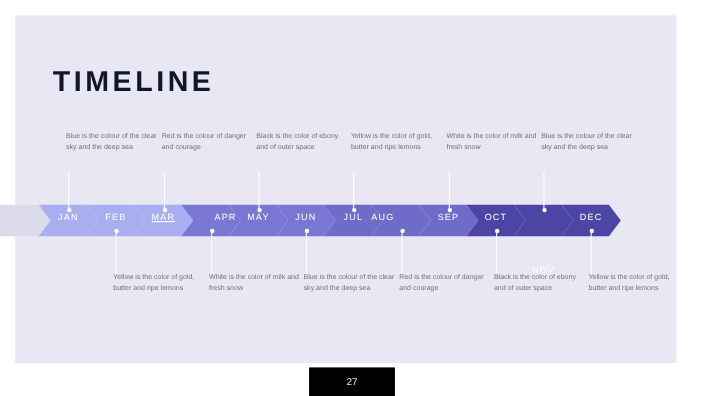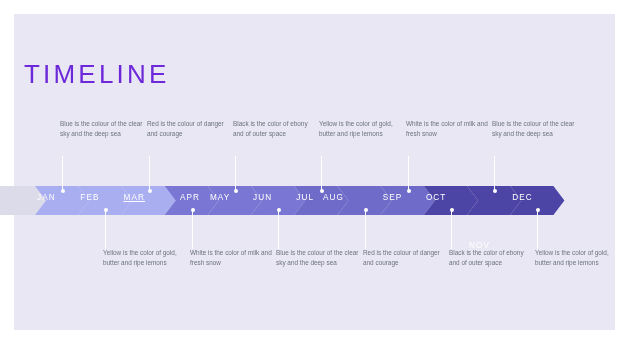--- a/index.html
+++ b/index.html
@@ -25,48 +25,48 @@
     left: 14px;
     top: 14px;
     width: 601px;
     height: 316px;
     background: #e8e7f3;
   }
 
   
   #title {
     position: absolute;
-    left: 24px;
+    left: 48px;
     top: 59px;
     font-size: 26px;
     line-height: 30px;
     letter-spacing: 3.2px;
-    color: #6d28d9;
-    font-weight: 400;
+    color: #0f172a;
+    font-weight: 700;
     white-space: nowrap;
   }
 
   
   #bar {
     position: absolute;
     left: 0px;
     top: 186px;
     width: 640px;
     height: 29px;
   }
   #bar svg { display: block; }
 
   .month-label {
     position: absolute;
     top: 193px;
     font-size: 8.2px;
     letter-spacing: 1.1px;
     color: #ffffff;
     font-weight: 400;
-    text-align: left;
+    text-align: center;
     white-space: nowrap;
     pointer-events: none;
   }
 
   
   .conn {
     position: absolute;
     width: 1px;
     background: #ffffff;
   }
@@ -189,14 +189,17 @@
     </div>
   <div id="captions-bottom">
       <div class="caption bot" style="left: 103px; top: 248px; width: 86px;">Yellow is the color of gold, butter and ripe lemons</div>
       <div class="caption bot" style="left: 190px; top: 248px; width: 86px;">White is the color of milk and fresh snow</div>
       <div class="caption bot" style="left: 276px; top: 248px; width: 86px;">Blue is the colour of the clear sky and the deep sea</div>
       <div class="caption bot" style="left: 363px; top: 248px; width: 86px;">Red is the colour of danger and courage</div>
       <div class="caption bot" style="left: 449px; top: 248px; width: 86px;">Black is the color of ebony and of outer space</div>
       <div class="caption bot" style="left: 535px; top: 248px; width: 86px;">Yellow is the color of gold, butter and ripe lemons</div>
     </div>
 
+  <div id="pagebox">
+    <div id="pagenum">27</div>
+  </div>
 
 </div>
 
 </body></html>

